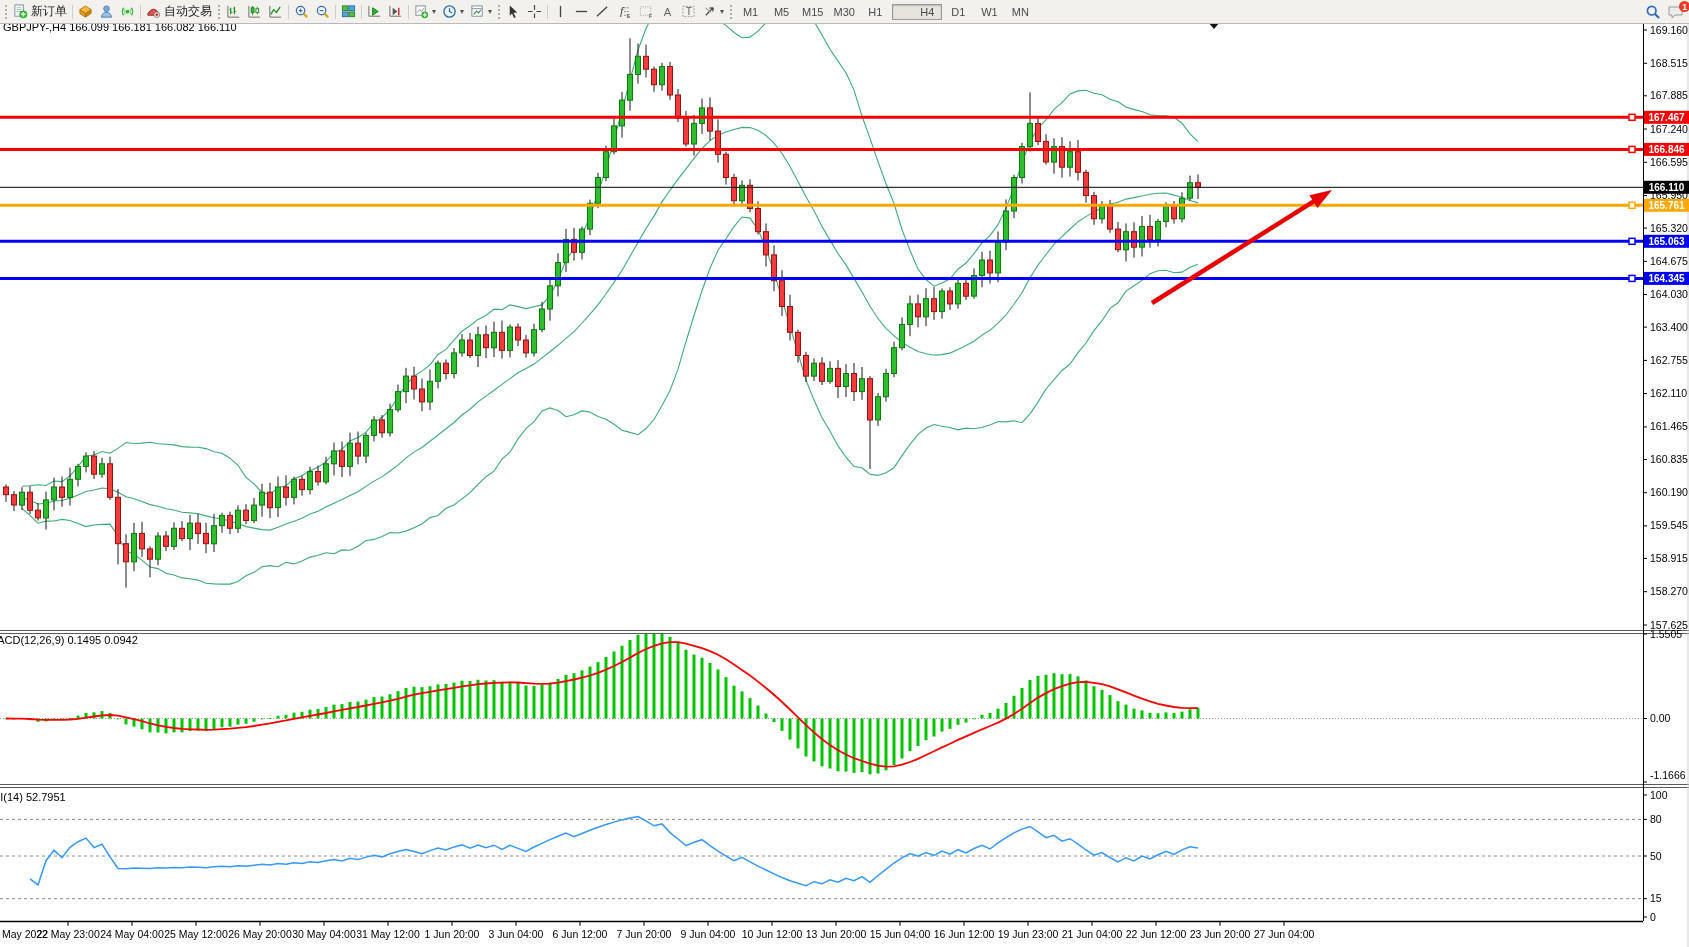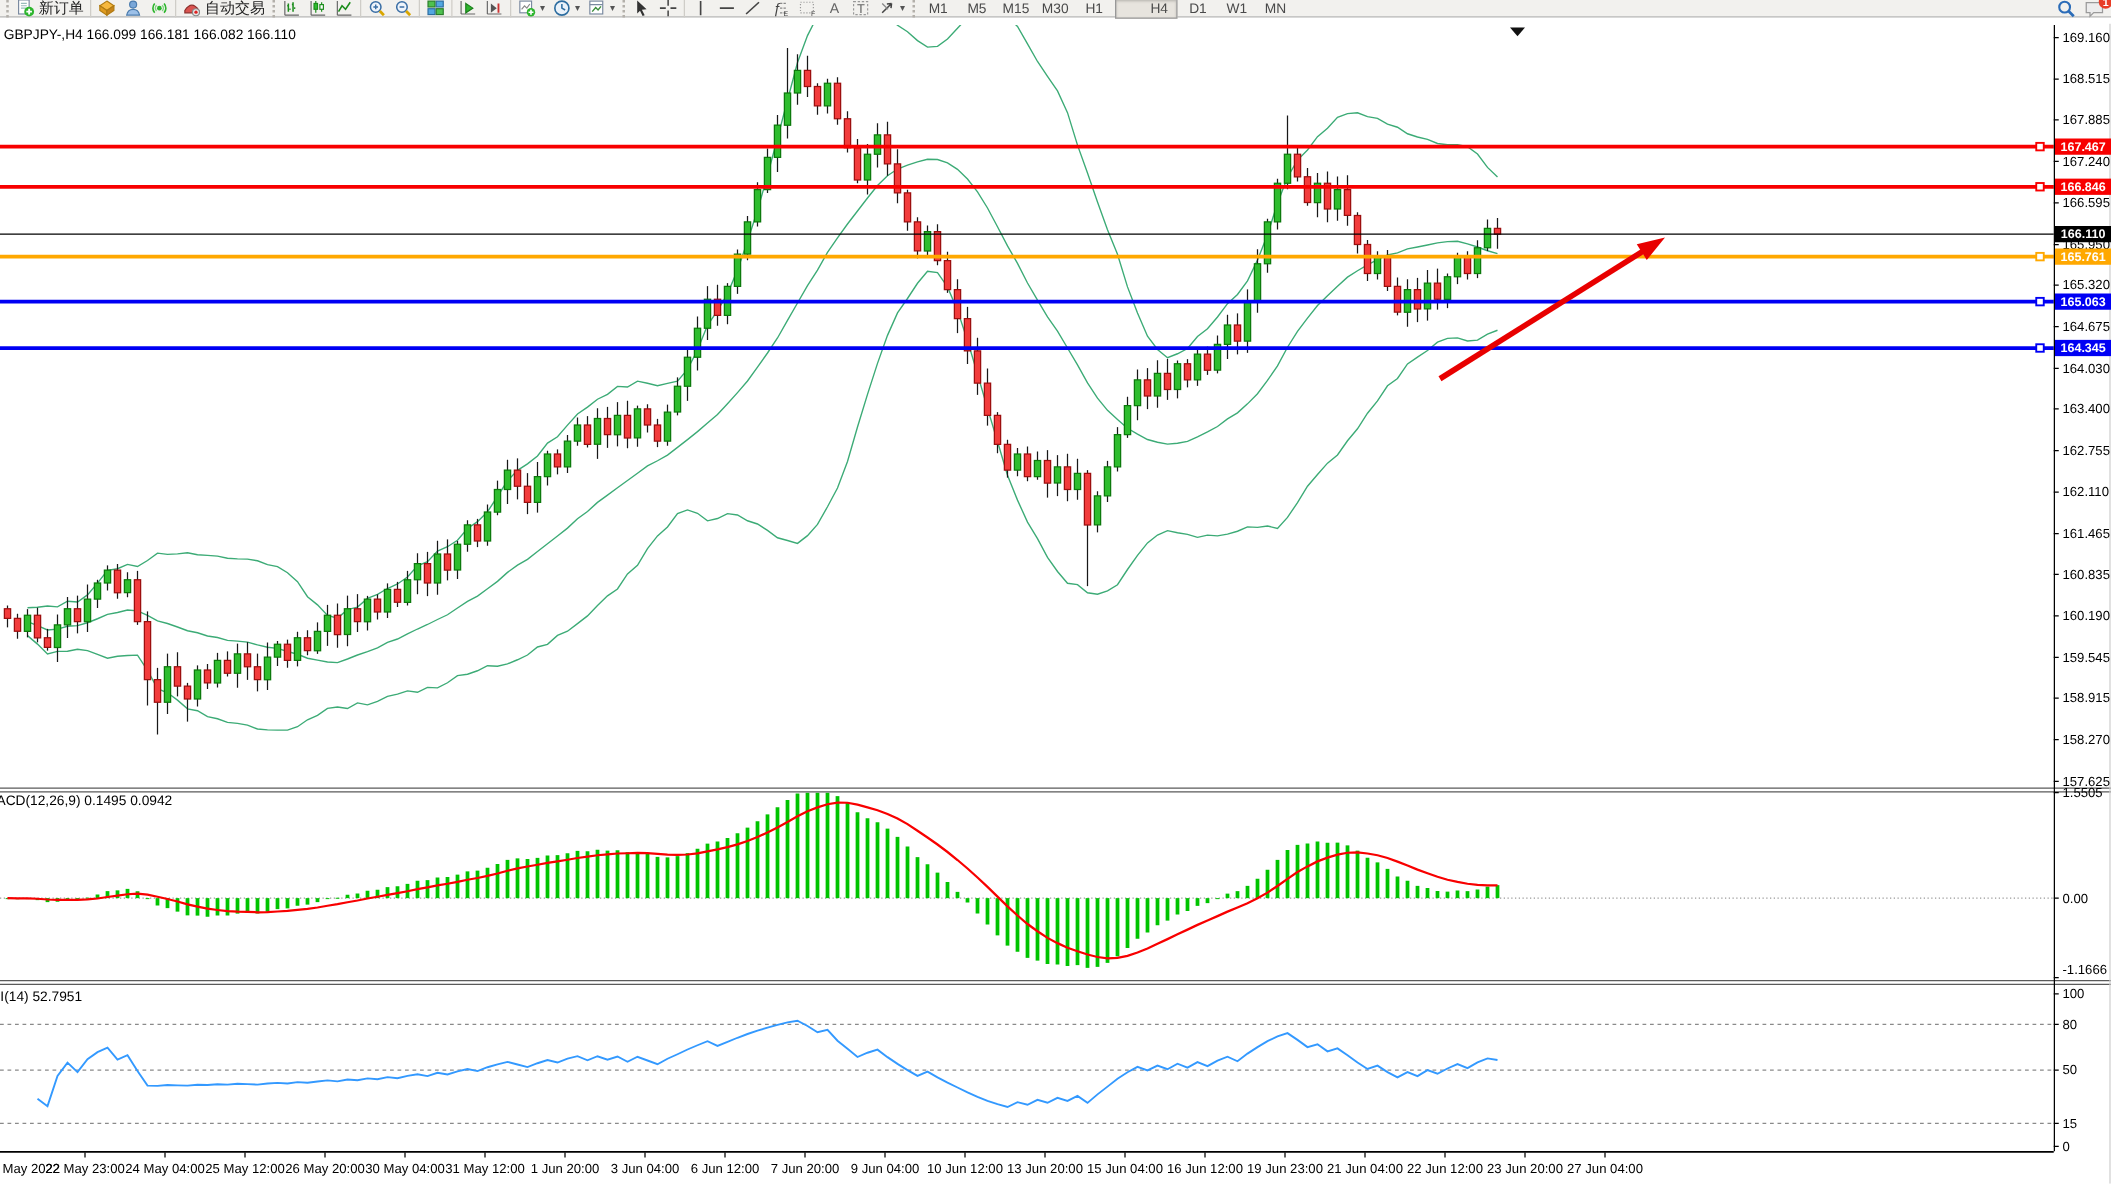--- a/index.html
+++ b/index.html
@@ -1,20 +1,20 @@
 <!DOCTYPE html>
 <html><head>
 <meta charset="utf-8">
 <style>
   html,body{margin:0;padding:0;background:#fff;}
   body{width:1689px;height:947px;position:relative;overflow:hidden;
        font-family:"Liberation Sans",sans-serif;}
   #chart{position:absolute;left:0;top:0;}
   #chart text{font-family:"Liberation Sans",sans-serif;}
-  .toolbar{position:absolute;top:0;left:0;width:1689px;height:14px;background:#f2f1ee;
+  .toolbar{position:absolute;top:0;left:0;width:1689px;height:24px;background:#f2f1ee;
     border-bottom:1px solid #b9b9b9;display:flex;align-items:center;padding:0 2px;
     box-sizing:border-box;z-index:5;font-size:12px;color:#222;}
   .tbtn{height:17px;display:flex;align-items:center;gap:3px;padding:0 3px;cursor:default;}
   .tbtn svg{display:block;}
   .sep{width:1px;height:14px;background:#cfcdc8;margin:0 2px;flex:0 0 auto;}
   .handle{width:0;height:14px;border-left:2px dotted #b3b0aa;margin:0 3px;flex:0 0 auto;}
   .caret{font-size:8px;color:#555;line-height:1;}
   .tf{min-width:21px;text-align:center;color:#4a4a4a;font-size:11px;padding:1px 3px;margin:0 1px;
       border:1px solid transparent;}
   .tf.active{background:#e7e4de;border:1px solid #989898;box-shadow:inset 0 1px 2px rgba(0,0,0,.2);padding-left:24px;}

